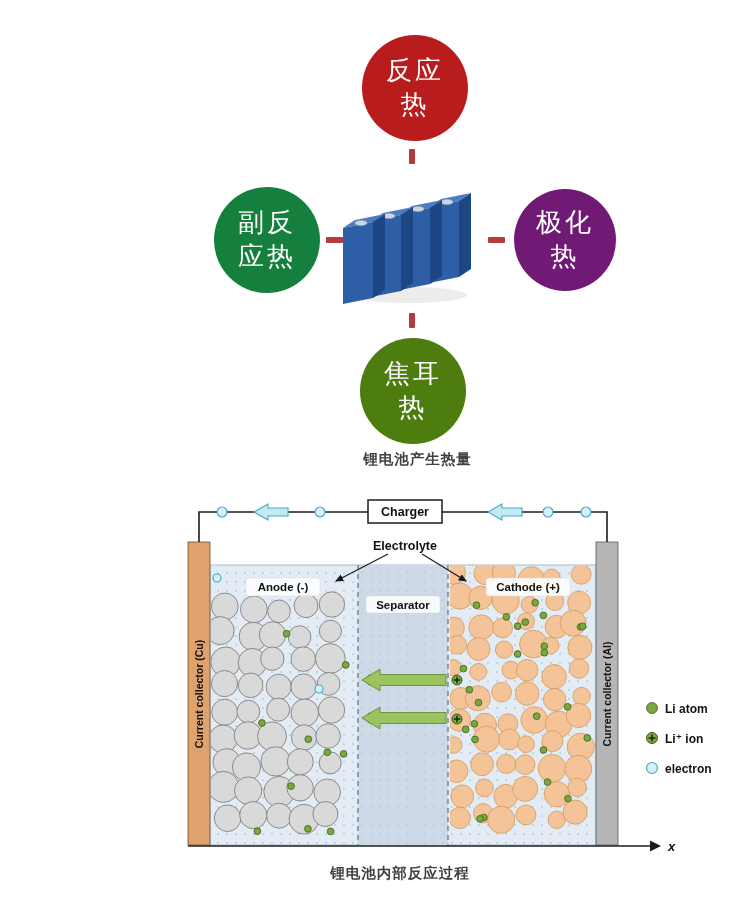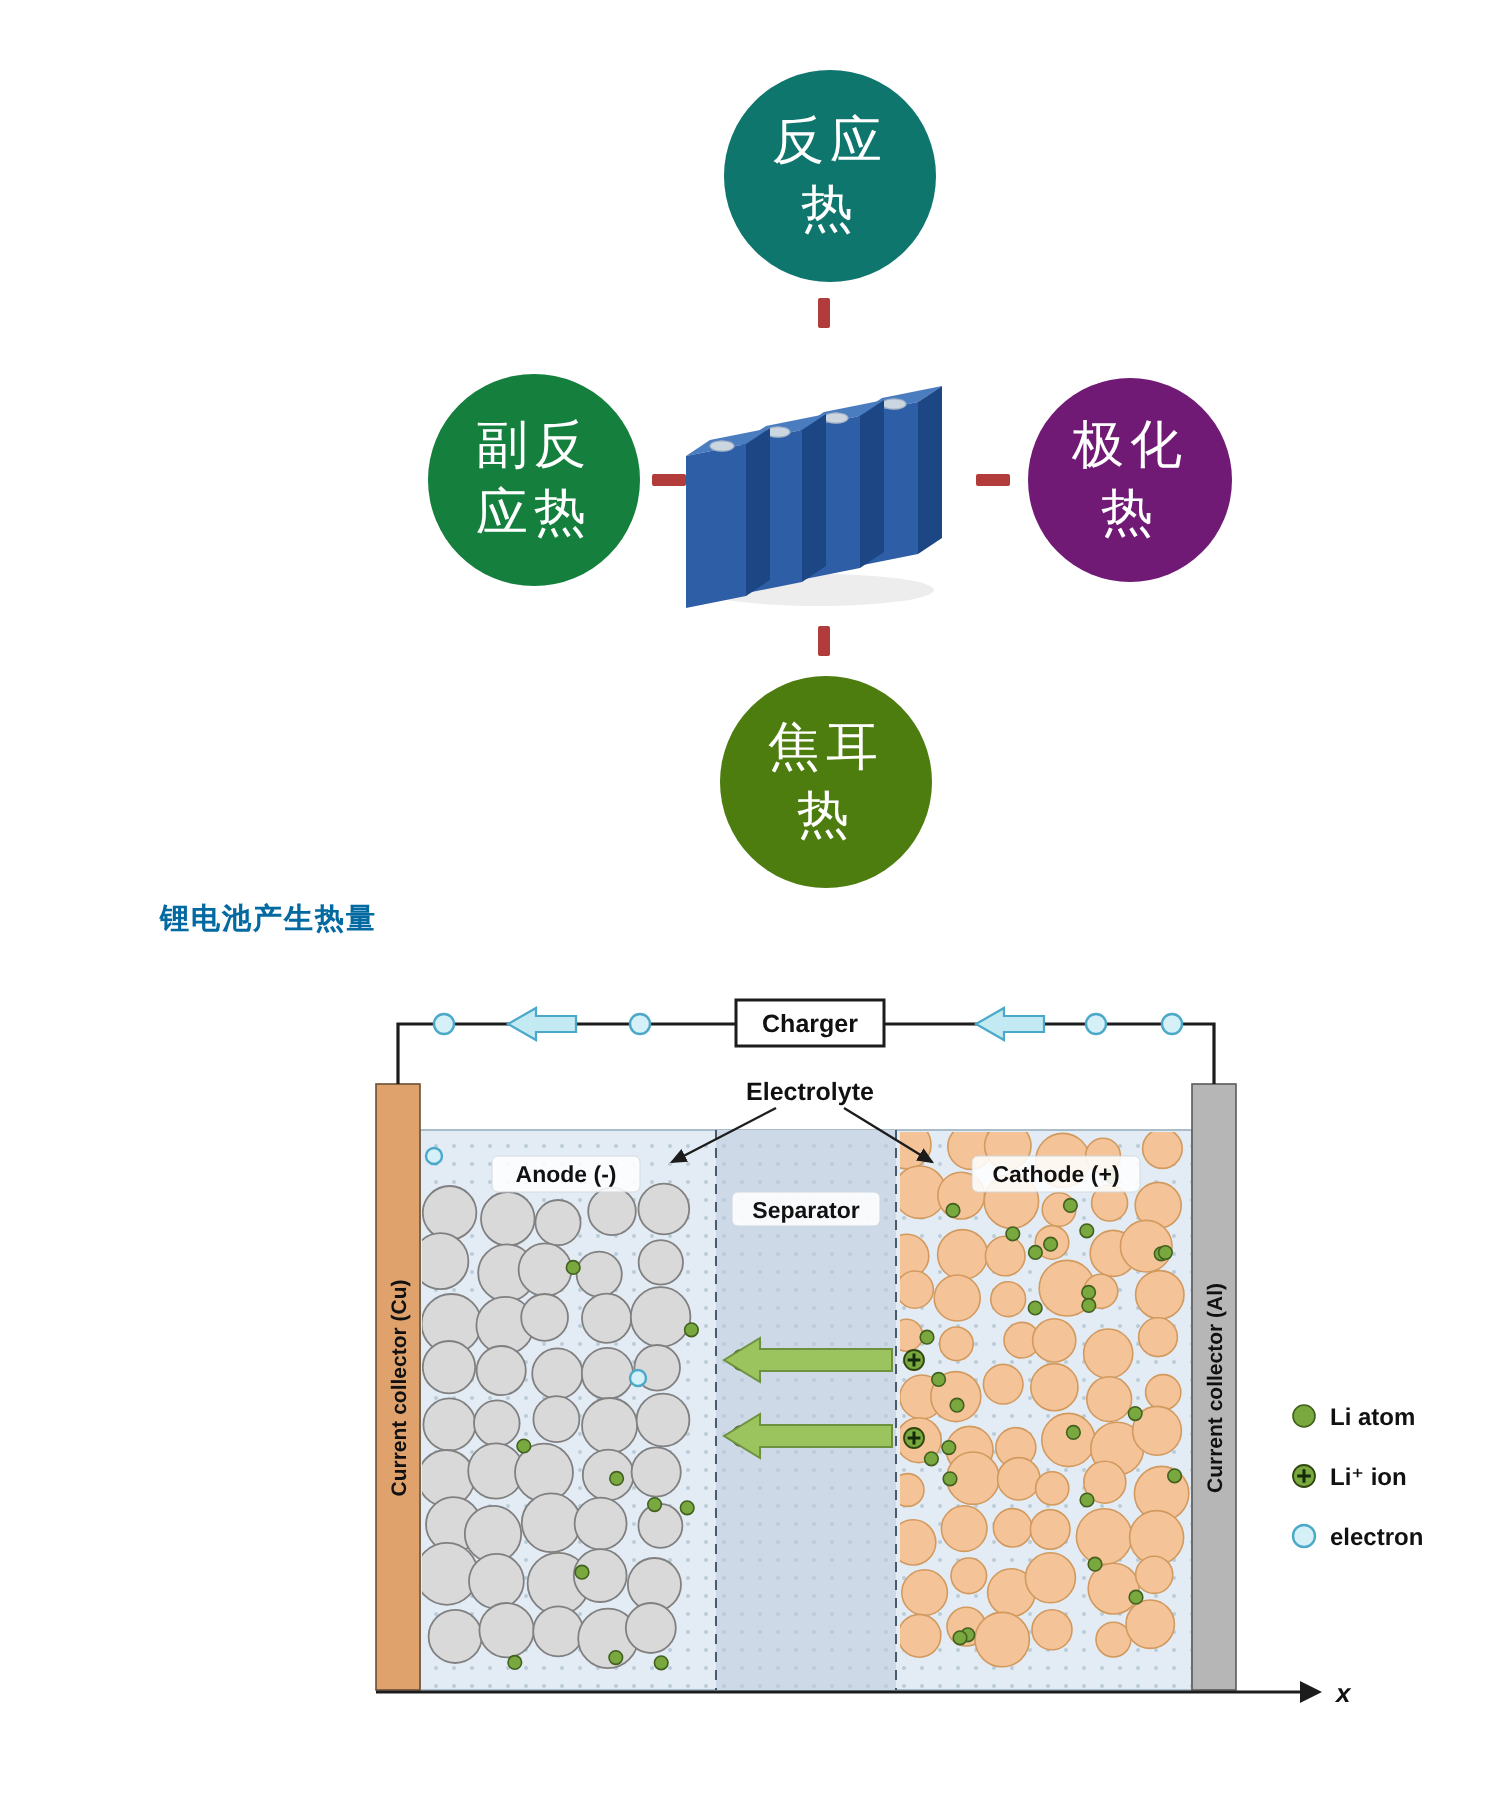--- a/index.html
+++ b/index.html
@@ -11,22 +11,22 @@
   }
   
   .node {
     position:absolute; width:106px; height:106px; border-radius:50%;
     color:#fff; display:flex; flex-direction:column; align-items:center; justify-content:center;
     text-align:center; font-size:26px; line-height:1.3; letter-spacing:3px;
   }
   .node span { display:block; }
   .dash { position:absolute; background:var(--connector-dash); border-radius:1px; }
   .caption {
-    position:absolute; font-weight:bold; font-size:14.5px; color:#0369a1;
-    letter-spacing:1px;
+    position:absolute; font-weight:bold; font-size:14.5px; color:#404040;
+    text-align:center; letter-spacing:1px;
   }
   .bat-front { fill:var(--battery-front); }
   .bat-side  { fill:var(--battery-side); }
   .bat-top   { fill:var(--battery-top); }
   .bat-term  { fill:var(--battery-terminal); stroke:#9fb0c4; stroke-width:.6; }
   
   .cell-svg { position:absolute; left:0; top:490px; }
   .cell-svg text { font-family:"Liberation Sans","DejaVu Sans",sans-serif; fill:#111; }
   .electrolyte-bg { fill:var(--electrolyte-bg); stroke:#a9bcca; stroke-width:1; }
   .separator-bg   { fill:var(--separator-bg); }
@@ -45,21 +45,21 @@
   .legend-label { font-size:12px; font-weight:bold; }
   .thin-arrow { stroke:#1c1c1c; stroke-width:1.2; fill:none; }
 </style>
 </head>
 <body>
 
 <div class="page">
 
   <div>
 
-    <div class="node" style="left: 362px; top: 35px; background-color: #0f766e;">
+    <div class="node" style="left: 362px; top: 35px; background-color: #b91c1c;">
       <span>反应</span>
       <span>热</span>
     </div>
 
     <div class="node" style="left: 214px; top: 187px; background-color: #15803d;">
       <span>副反</span>
       <span>应热</span>
     </div>
 
     <div class="node" style="left: 514px; top: 189px; width: 102px; height: 102px; background-color: #701a75;">
@@ -333,13 +333,14 @@
       <text class="legend-label" x="665" y="252.5">Li⁺ ion</text>
       <circle class="electron" cx="652" cy="278" r="5.5"></circle>
       <text class="legend-label" x="665" y="282.5">electron</text>
     </g>
 
     <line x1="188" y1="356" x2="650" y2="356" stroke="#1c1c1c" stroke-width="1.6"></line>
     <polygon points="650,350.5 661,356 650,361.5" fill="#1c1c1c"></polygon>
     <text x="668" y="361" font-size="13" font-weight="bold" font-style="italic">x</text>
   </svg>
 
+  <div class="caption" style="left:45px; right:0; top:864px;">锂电池内部反应过程</div>
 </div>
 
 </body></html>

